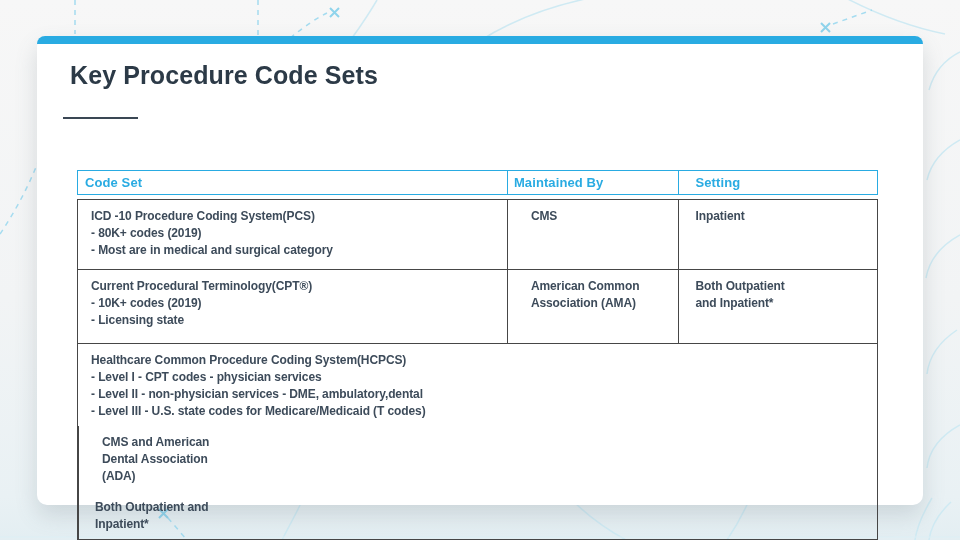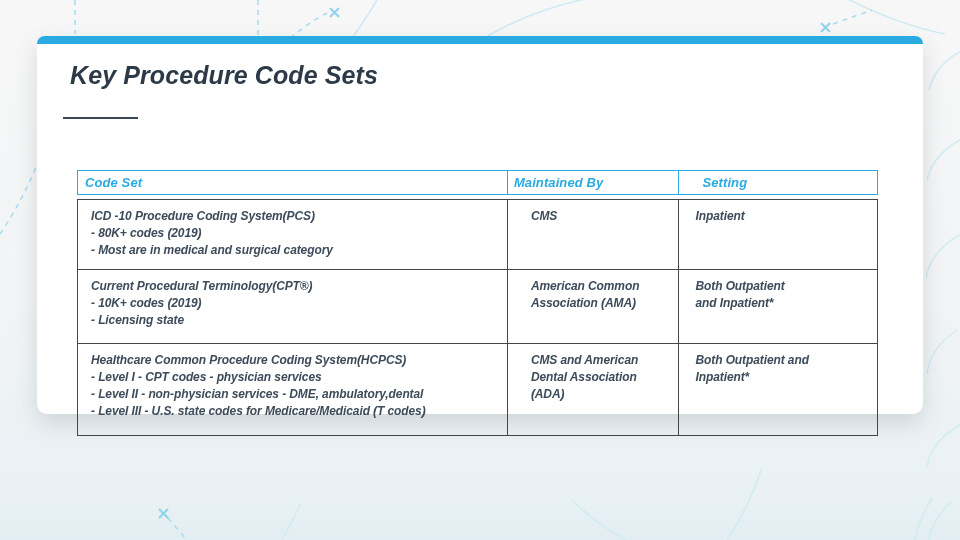--- a/index.html
+++ b/index.html
@@ -5,24 +5,23 @@
   html,body { margin:0; padding:0; }
   body {
     width:960px; height:540px; overflow:hidden;
     font-family:"Liberation Sans","DejaVu Sans",sans-serif;
     background:linear-gradient(180deg,#f7f7f7 0%,#f2f4f5 55%,#e9f1f4 92%,#e3eef2 100%);
   }
   .stage { position:relative; width:960px; height:540px; }
   .bg-decor { position:absolute; left:0; top:0; width:960px; height:540px; }
 
   .card {
-    position:absolute; left:37px; top:36px; width:886px; height:378px;
+    position:absolute; left:37px; top:36px; width:886px; height:469px;
     background:#ffffff; border-radius:10px;
     box-shadow:0 10px 22px rgba(90,105,115,0.20);
-    font-style:italic;
   }
   .topbar {
     position:absolute; left:0; top:0; right:0; height:8px;
     background:var(--accent); border-radius:10px 10px 0 0;
   }
   .title {
     position:absolute; left:33px; top:22px; margin:0;
     font-size:25px; line-height:34px; font-weight:bold;
     color:var(--title-color); letter-spacing:0.1px;
   }
@@ -35,25 +34,25 @@
   .thead {
     display:flex; box-sizing:border-box; height:25px;
     border:1.5px solid var(--accent);
   }
   .th {
     box-sizing:border-box; display:flex; align-items:center;
     font-size:13px; font-weight:bold; color:var(--accent); letter-spacing:0.1px;
   }
   .th.c1 { width:430px; padding-left:7px; }
   .th.c2 { width:172px; padding-left:6px; border-left:1.5px solid var(--accent); }
-  .th.c3 { width:199px; padding-left:23px; border-left:1.5px solid var(--accent);text-align:right; }
+  .th.c3 { width:199px; padding-left:16px; border-left:1.5px solid var(--accent);text-align:right; }
 
   .tbody { margin-top:4px; border:1.5px solid var(--table-border); }
   .tr { display:flex; border-bottom:1.5px solid var(--table-border); }
-  .tr:last-child { border-bottom:0; }
+  .tr:last-child { border-bottom:0;flex-direction:column; }
   .td {
     box-sizing:border-box; padding-top:8px; padding-right:6px; padding-bottom:6px;
     font-size:12px; font-weight:600; line-height:17px;
     color:var(--body-text); letter-spacing:-0.1px;
   }
   .td.c1 { width:430px; padding-left:13px; }
   .td.c2 { width:172px; padding-left:23px; border-left:1.5px solid var(--table-border); }
   .td.c3 { width:199px; padding-left:16px; border-left:1.5px solid var(--table-border); }
   .tr:nth-child(1) { min-height:69px; }
   .tr:nth-child(2) { min-height:73px; }

